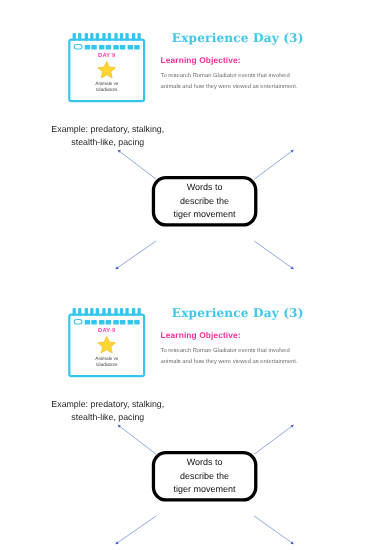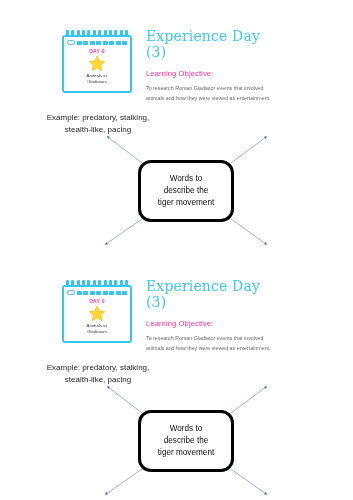--- a/index.html
+++ b/index.html
@@ -93,30 +93,31 @@
 
   
   .heading-block {
     position: absolute;
     left: 146px;
     top: 28px;
     width: 130px;
   }
   .exp-title {
     color: #3fc8ef;
-    font-size: 14px;
-    font-weight: normal;
+    font-size: 11px;
+    font-weight: bold;
     font-family: "DejaVu Serif", serif;
     letter-spacing: 0.15px;
     margin: 0 0 9px 0;
+    text-align: right;
   }
   .obj-title {
     color: #ff2f9b;
     font-size: 7.6px;
-    font-weight: normal;
+    font-weight: bold;
     margin: 0 0 6px 0;
     letter-spacing: 0.1px;
   }
   .obj-body {
     color: #6a6a6a;
     font-size: 5.3px;
     line-height: 1.85;
     margin: 0;
   }
 
@@ -143,21 +144,21 @@
     height: 250px;
     pointer-events: none;
   }
 
   
   .center-box {
     position: absolute;
     left: 138px;
     top: 160px;
     width: 96px;
-    height: 62px;
+    height: 46px;
     border: 3.2px solid #000000;
     border-radius: 13px;
     background: #ffffff;
     box-sizing: border-box;
     display: flex;
     align-items: center;
     justify-content: center;
   }
   .center-box-label {
     text-align: center;

